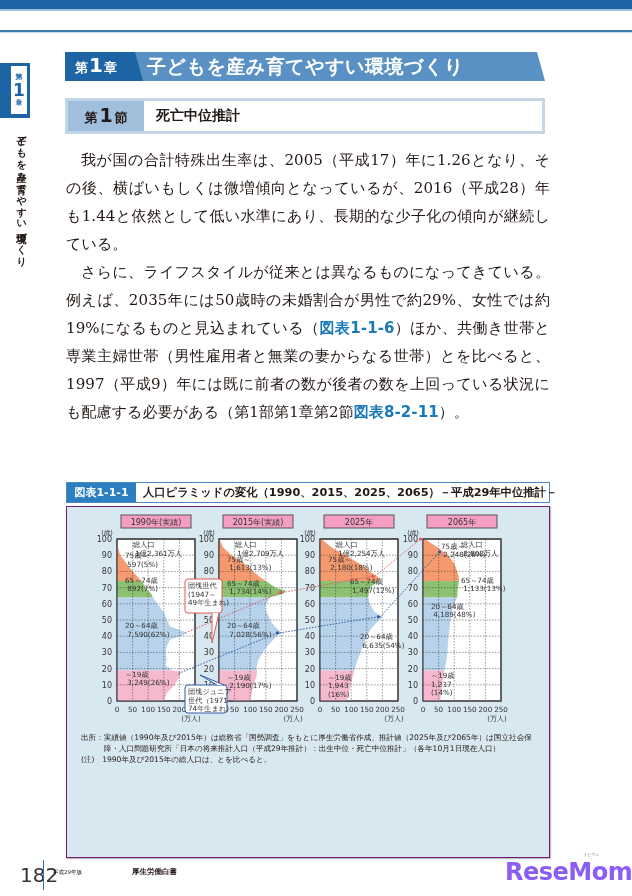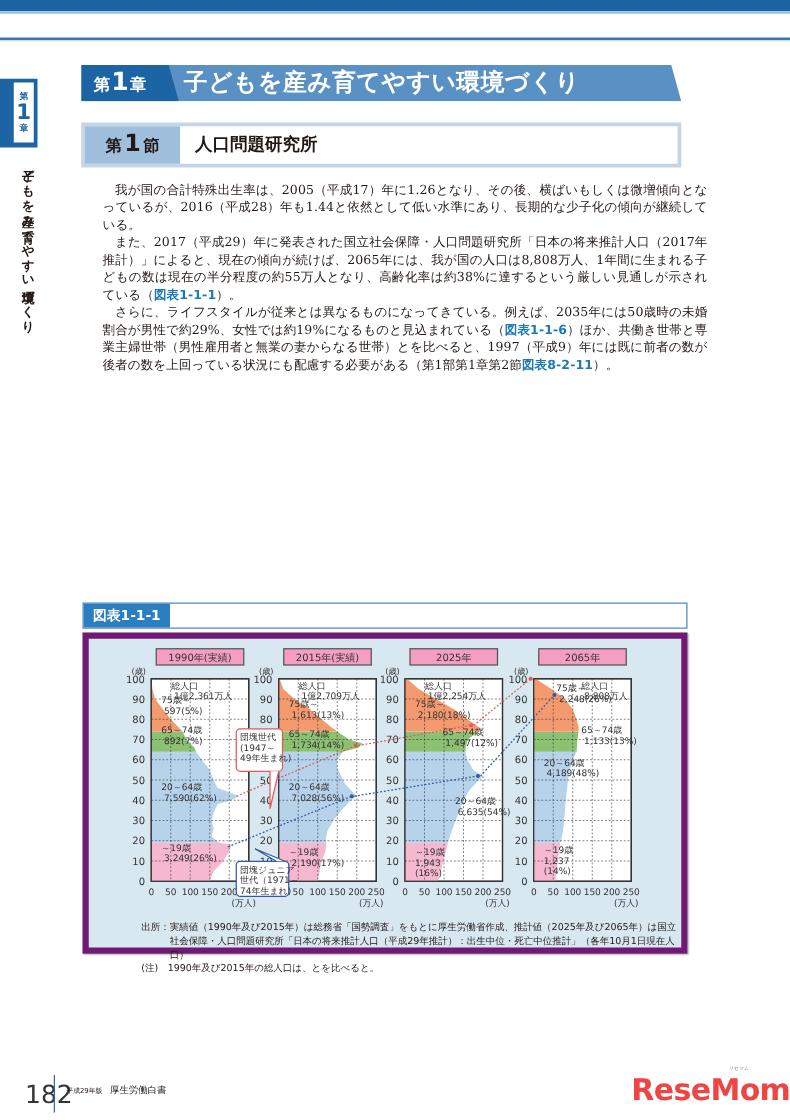--- a/index.html
+++ b/index.html
@@ -27,41 +27,41 @@
   .chapter-num .big { font-size: 20px; line-height: 20px; }
   .chapter-title { position: absolute; left: 82px; top: 3px; color: #fff; font-weight: bold; font-size: 19px; letter-spacing: 0.5px; line-height: 22px; }
 
   
   .section { position: absolute; left: 65px; top: 98px; width: 480px; height: 36px; border: 3px solid #c3d6e8; background: #fff; }
   .section-num { position: absolute; left: 0; top: 0; width: 76px; height: 30px; background: #9fbfdc; display: flex; align-items: baseline; justify-content: center; padding-top: 4px; font-weight: bold; color: #231815; font-size: 13px; gap: 2px; }
   .section-num .big { font-size: 19px; line-height: 20px; }
   .section-title { position: absolute; left: 88px; top: 6px; font-size: 14px; font-weight: bold; color: #231815; }
 
   
-  .body-text { position: absolute; left: 82px; top: 146px; width: 484px; font-family: "DejaVu Serif", serif; font-size: 10px; line-height: 14px; color: #231815; letter-spacing: 0.1px; }
+  .body-text { position: absolute; left: 66px; top: 146px; width: 484px; font-family: "DejaVu Serif", serif; font-size: 15px; line-height: 28px; color: #231815; letter-spacing: 0.1px; }
   .body-text p { text-indent: 1em; text-align: justify; }
   .ref { color: #1c7ab6; font-family: "DejaVu Sans", sans-serif; font-weight: bold; }
 
   
   .fig-title-bar { position: absolute; left: 66px; top: 482px; width: 484px; height: 21px; border: 1px solid #4a8ac2; background: #fff; }
   .fig-label { position: absolute; left: 0; top: 0; width: 69px; height: 19px; background: #2b7fc0; color: #fff; font-weight: bold; font-size: 11px; display: flex; align-items: center; justify-content: center; }
   .fig-caption { position: absolute; left: 76px; top: 2px; font-weight: bold; font-size: 11.3px; color: #231815; white-space: nowrap; }
-  .fig-box { position: absolute; left: 66px; top: 506px; width: 484px; height: 257px; background: #d8e8f0; border: 5px solid #701a75; box-shadow: 1px 1px 1px rgba(0,0,0,0.25); }
+  .fig-box { position: absolute; left: 66px; top: 506px; width: 484px; height: 352px; background: #d8e8f0; border: 1px solid #701a75; box-shadow: 1px 1px 1px rgba(0,0,0,0.25); }
   .fig-svg { position: absolute; left: 0; top: 0; }
   .fig-notes { position: absolute; left: 14px; top: 225px; width: 460px; font-size: 7.6px; line-height: 11px; color: #231815; }
   .fig-notes .row { display: flex; }
-  .fig-notes .lbl { flex: 0 0 auto; white-space: pre; margin-left: 28px; }
+  .fig-notes .lbl { flex: 0 0 auto; white-space: pre; }
 
   
   .footer-num { position: absolute; left: 20px; top: 863px; font-size: 20px; color: #333; }
   .footer-rule { position: absolute; left: 43px; top: 860px; width: 1px; height: 30px; background: #2b6cb0; }
   .footer-title { position: absolute; left: 53px; top: 867px; font-size: 7.5px; color: #231815; display: flex; gap: 6px; align-items: baseline; }
   .footer-title .small { font-size: 5.5px; }
-  .footer-title .big { font-weight: normal; }
-  .logo { position: absolute; left: 505px; top: 858px; font-size: 24px; font-weight: bold; color: #ef4444; letter-spacing: -0.5px; font-family: "DejaVu Sans", sans-serif; }
+  .footer-title .big { font-weight: bold; margin-left: 44px; }
+  .logo { position: absolute; left: 505px; top: 858px; font-size: 24px; font-weight: bold; color: #8b5cf6; letter-spacing: -0.5px; font-family: "DejaVu Sans", sans-serif; }
   .logo-ruby { position: absolute; left: 583px; top: 852px; font-size: 4px; color: #888; }
 </style>
 </head>
 <body>
 
 <div class="topbar"></div>
 <div class="topbar-shadow"></div>
 <div class="topline"></div>
 <div class="topline2"></div>
 
@@ -85,31 +85,31 @@
   </div>
   <div class="chapter-title">子どもを産み育てやすい環境づくり</div>
 </div>
 
 <div class="section">
   <div class="section-num">
     <span>第</span>
     <span class="big">1</span>
     <span>節</span>
   </div>
-  <div class="section-title">人口問題研究所</div>
+  <div class="section-title">死亡中位推計</div>
 </div>
 
 <div class="body-text">
   <p>我が国の合計特殊出生率は、2005（平成17）年に1.26となり、その後、横ばいもしくは微増傾向となっているが、2016（平成28）年も1.44と依然として低い水準にあり、長期的な少子化の傾向が継続している。</p>
-  <p><span>また、2017（平成29）年に発表された国立社会保障・人口問題研究所「日本の将来推計人口（2017年推計）」によると、現在の傾向が続けば、2065年には、我が国の人口は8,808万人、1年間に生まれる子どもの数は現在の半分程度の約55万人となり、高齢化率は約38%に達するという厳しい見通しが示されている（</span><span class="ref">図表1-1-1</span><span>）。</span></p>
   <p><span>さらに、ライフスタイルが従来とは異なるものになってきている。例えば、2035年には50歳時の未婚割合が男性で約29%、女性では約19%になるものと見込まれている（</span><span class="ref">図表1-1-6</span><span>）ほか、共働き世帯と専業主婦世帯（男性雇用者と無業の妻からなる世帯）とを比べると、1997（平成9）年には既に前者の数が後者の数を上回っている状況にも配慮する必要がある（第1部第1章第2節</span><span class="ref">図表8-2-11</span><span>）。</span></p>
 </div>
 
 <div class="fig-title-bar">
   <div class="fig-label">図表1-1-1</div>
+  <div class="fig-caption">人口ピラミッドの変化（1990、2015、2025、2065）－平成29年中位推計－</div>
 </div>
 
 <div class="fig-box">
   <svg class="fig-svg" id="pyramids" width="484" height="222">
       <rect x="54" y="8" width="70" height="13" fill="#f39ec2" stroke="#555" stroke-width="1"></rect>
       <text x="89" y="18" text-anchor="middle" font-size="8" fill="#333" font-family="DejaVu Sans, sans-serif">1990年(実績)</text>
       <rect x="50" y="32" width="78" height="162" fill="#fff" stroke="#333" stroke-width="1"></rect>
       <polygon points="50,194 96.8,194 99.92,185.9 107.72,177.8 112.4,169.7 113.96,164.84 104.6,163.22 104.6,163.22 50,163.22" fill="#f6b8cf"></polygon>
       <polygon points="50,163.22 104.6,163.22 98.36,158.36 99.92,151.88 98.36,145.4 99.92,138.92 103.04,132.44 113.96,129.2 120.2,125.96000000000001 112.4,122.72 103.04,119.47999999999999 99.92,113 96.8,104.89999999999999 90.56,96.8 85.88,90.32 85.88,90.32 50,90.32" fill="#b7d3ec"></polygon>
       <polygon points="50,90.32 85.88,90.32 84.32,87.08 78.08,80.60000000000001 74.96000000000001,74.12 74.96000000000001,74.12 50,74.12" fill="#8cc172"></polygon>

